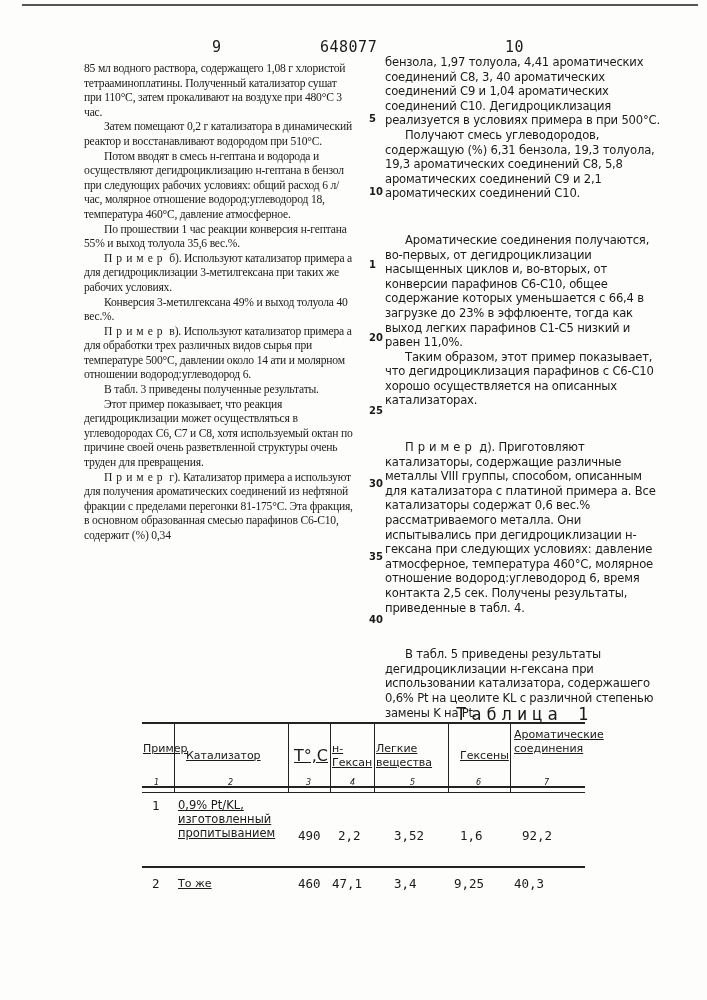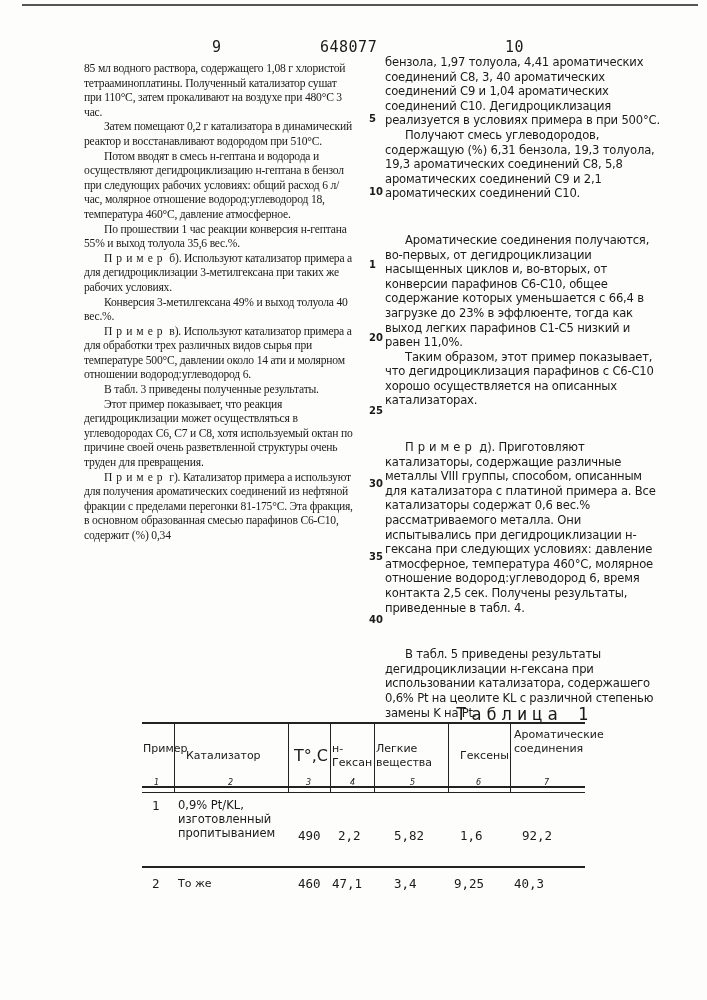--- a/index.html
+++ b/index.html
@@ -18,21 +18,21 @@
   .col p.gap { margin-top: 32px; }
   .col-left { left: 84px; top: 62px; width: 272px; font-family: Liberation Serif, serif; }
   .col-right { left: 385px; top: 55px; width: 278px; }
   .spaced { letter-spacing: 4px; }
   .lnum { position: absolute; left: 369px; font-size: 10px; font-weight: bold; font-family: "DejaVu Sans", sans-serif; }
 
   .tbl-title { position: absolute; left: 456px; top: 704px; font-size: 17px; letter-spacing: 5px; font-family: "DejaVu Sans Mono", monospace; }
   .tbl { position: absolute; left: 142px; top: 722px; width: 443px; font-family: "DejaVu Sans", sans-serif; font-size: 11px; }
   .hline { position: absolute; left: 0; width: 443px; height: 2px; background: #222; }
   .vline { position: absolute; width: 1px; background: #222; }
-  .cell { position: absolute; line-height: 14px; }
+  .cell { position: absolute; line-height: 14px; text-decoration: underline; }
   .num { position: absolute; font-size: 12.5px; font-family: "DejaVu Sans Mono", monospace; }
   .colnum { position: absolute; font-size: 8px; font-style: italic; top: 56px; }
 </style>
 </head>
 <body>
 
 <div class="top-rule"></div>
 <div class="hdr" style="left:212px">9</div>
 <div class="hdr" style="left:320px">648077</div>
 <div class="hdr" style="left:505px">10</div>
@@ -97,21 +97,21 @@
   <div class="colnum" style="left:208px">4</div>
   <div class="colnum" style="left:268px">5</div>
   <div class="colnum" style="left:334px">6</div>
   <div class="colnum" style="left:402px">7</div>
 
   <div>
     <div class="num" style="left:10px; top:76px">1</div>
     <div class="cell" style="left:36px; top:76px; width:110px; font-size:11.5px">0,9% Pt/KL, изготовленный пропитыванием</div>
     <div class="num" style="left:156px; top:106px">490</div>
     <div class="num" style="left:196px; top:106px">2,2</div>
-    <div class="num" style="left:252px; top:106px">5,82</div>
+    <div class="num" style="left:252px; top:106px">3,52</div>
     <div class="num" style="left:318px; top:106px">1,6</div>
     <div class="num" style="left:380px; top:106px">92,2</div>
   </div>
   <div>
     <div class="num" style="left:10px; top:154px">2</div>
     <div class="cell" style="left:36px; top:155px; font-size:11px">То же</div>
     <div class="num" style="left:156px; top:154px">460</div>
     <div class="num" style="left:190px; top:154px">47,1</div>
     <div class="num" style="left:252px; top:154px">3,4</div>
     <div class="num" style="left:312px; top:154px">9,25</div>

